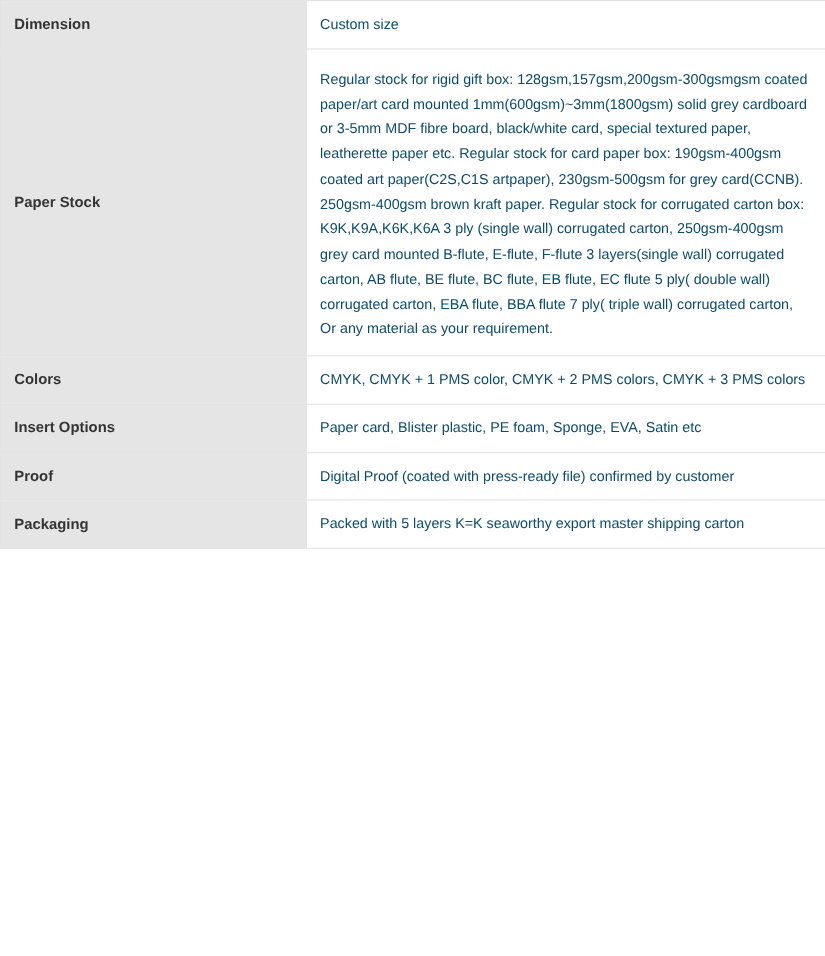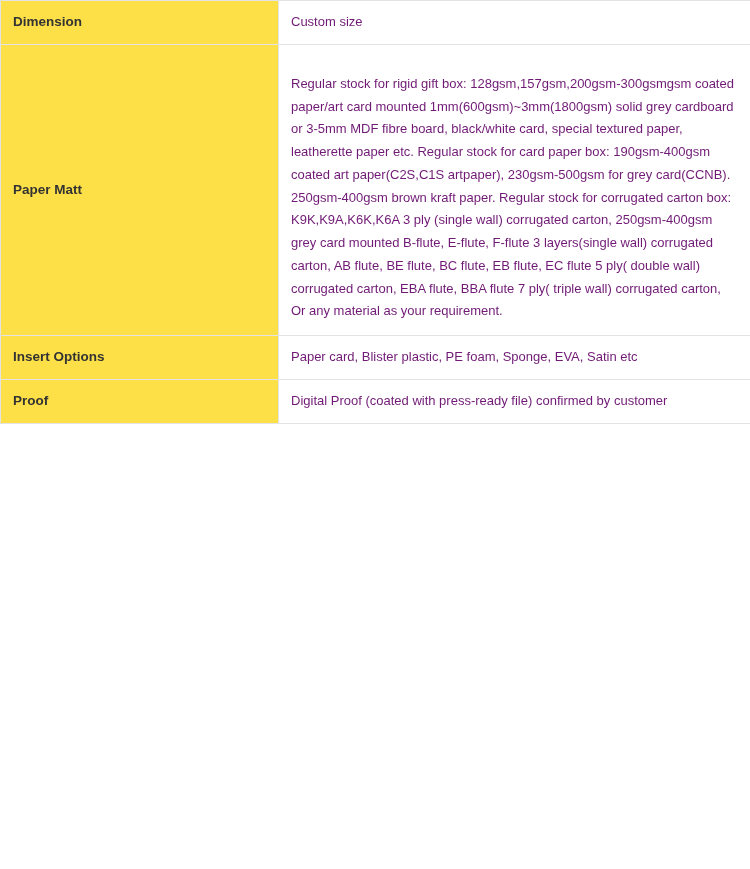--- a/index.html
+++ b/index.html
@@ -20,68 +20,76 @@
     border-collapse: collapse;
     table-layout: fixed;
   }
   table.spec-table td {
     border: 1px solid #e3e3e3;
     vertical-align: middle;
     padding: 10px 12px;
   }
   td.label-cell {
     width: 278px;
-    background: #fde047;
+    background: #e5e5e5;
     font-weight: bold;
     font-size: 13.5px;
     color: #333333;
     line-height: 1.5;
   }
   td.value-cell {
     width: 472px;
     background: #ffffff;
     font-size: 13px;
-    color: #701a75;
+    color: #0c4a6e;
     line-height: 1.75;
     font-weight: normal;
   }
   tr.row-paper-stock td.label-cell,
   tr.row-paper-stock td.value-cell {
     vertical-align: middle;
   }
   tr.row-paper-stock td.value-cell {
-    padding-top: 28px;
+    padding-top: 16px;
     padding-bottom: 12px;
   }
 </style>
 </head>
 <body>
 
 <table class="spec-table">
   <tbody>
     <tr class="row-dimension">
       <td class="label-cell">Dimension</td>
       <td class="value-cell">Custom size</td>
     </tr>
     <tr class="row-paper-stock">
-      <td class="label-cell">Paper Matt</td>
+      <td class="label-cell">Paper Stock</td>
       <td class="value-cell multiline">Regular stock for rigid gift box: 128gsm,157gsm,200gsm-300gsmgsm coated paper/art card
 mounted 1mm(600gsm)~3mm(1800gsm) solid grey cardboard or 3-5mm MDF fibre board, black/white card, special textured paper, leatherette paper etc.
 Regular stock for card paper box:
 190gsm-400gsm coated art paper(C2S,C1S artpaper), 230gsm-500gsm for grey card(CCNB).
 250gsm-400gsm brown kraft paper.
 Regular stock for corrugated carton box:
 K9K,K9A,K6K,K6A 3 ply (single wall) corrugated carton,
 250gsm-400gsm grey card mounted B-flute, E-flute, F-flute 3 layers(single wall) corrugated carton,
 AB flute, BE flute, BC flute, EB flute, EC flute 5 ply( double wall) corrugated carton,
 EBA flute, BBA flute 7 ply( triple wall) corrugated carton,
 Or any material as your requirement.</td>
     </tr>
+    <tr class="row-colors">
+      <td class="label-cell">Colors</td>
+      <td class="value-cell">CMYK, CMYK + 1 PMS color, CMYK + 2 PMS colors, CMYK + 3 PMS colors</td>
+    </tr>
     <tr class="row-insert-options">
       <td class="label-cell">Insert Options</td>
       <td class="value-cell">Paper card, Blister plastic, PE foam, Sponge, EVA,   Satin etc</td>
     </tr>
     <tr class="row-proof">
       <td class="label-cell">Proof</td>
       <td class="value-cell">Digital Proof (coated with press-ready file) confirmed by customer</td>
     </tr>
+    <tr class="row-packaging">
+      <td class="label-cell">Packaging</td>
+      <td class="value-cell">Packed with 5 layers K=K seaworthy export master shipping carton</td>
+    </tr>
   </tbody>
 </table>
 
 </body></html>

